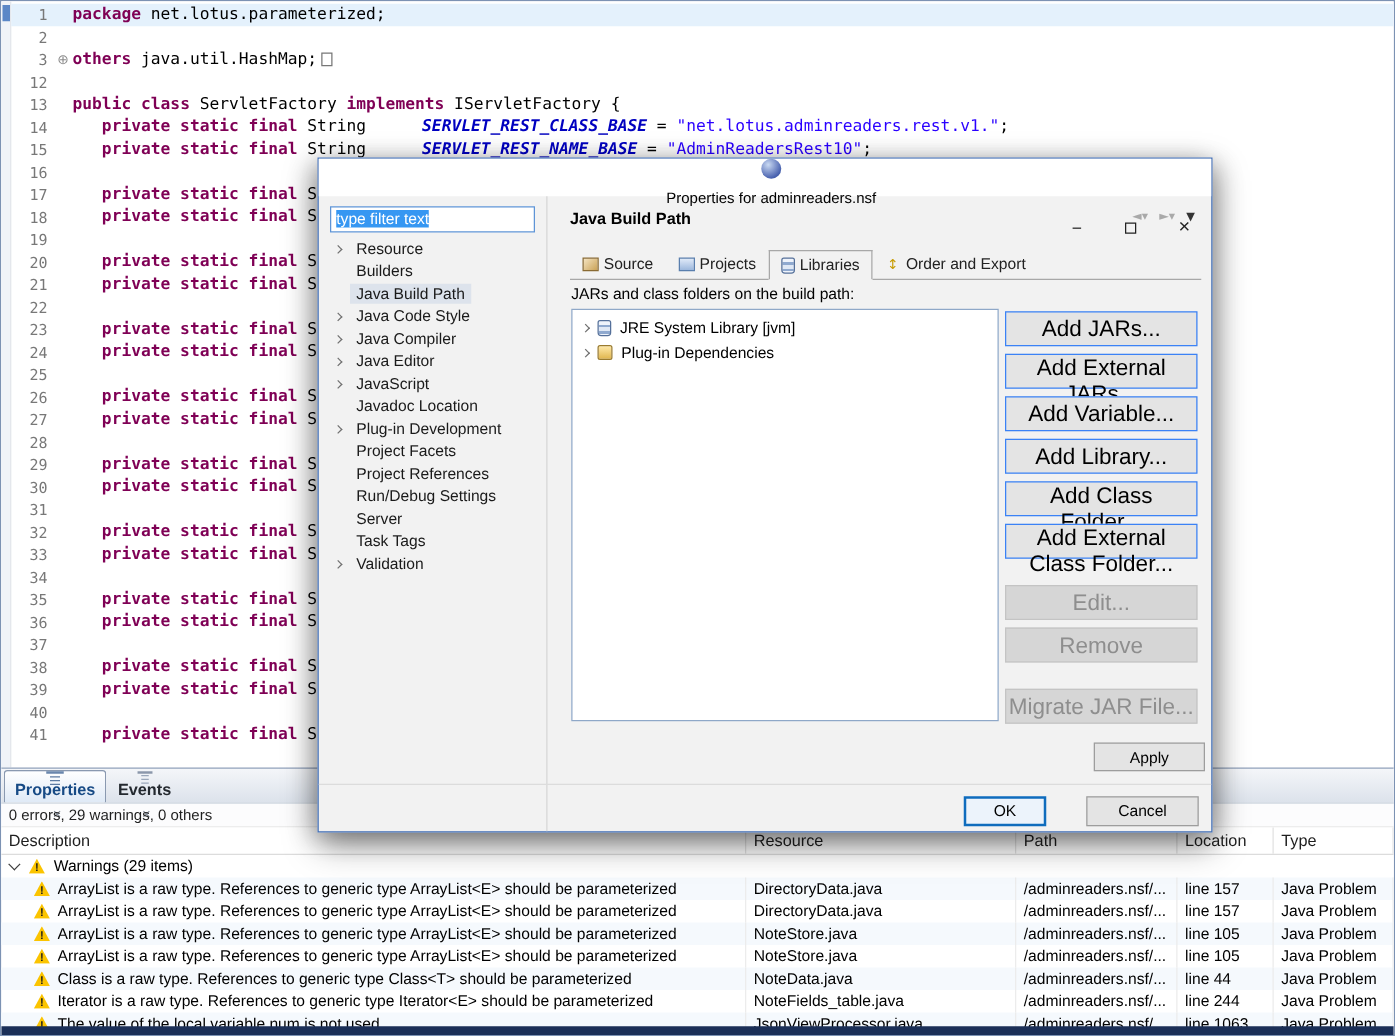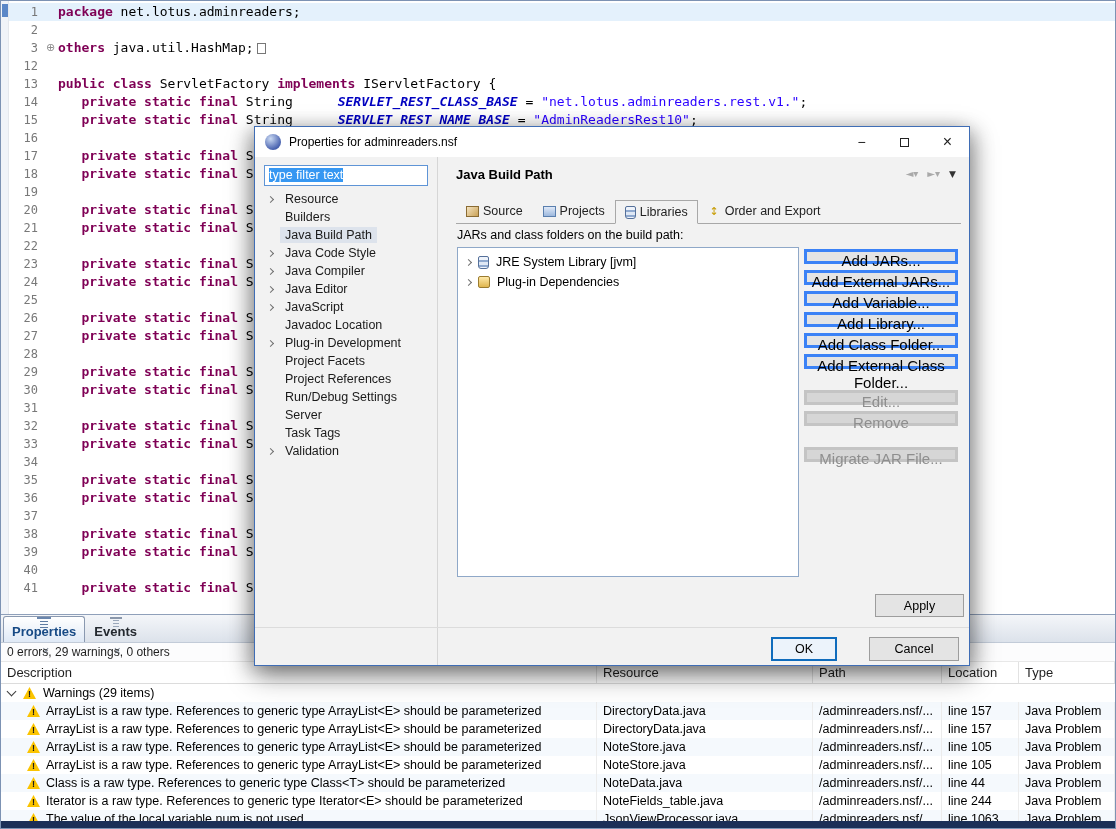--- a/index.html
+++ b/index.html
@@ -41,21 +41,21 @@
   .group-row .warn-icon{margin-right:7px;}
   .problem-row{height:18px;font-size:12.5px;color:#000;}
   .problem-row:nth-child(odd){background:#f5f9fd;}
   .problem-row .cell{padding:1px 6px;border-right:1px solid #ececec;white-space:nowrap;overflow:hidden;line-height:16px;}
   .c-desc{display:flex;align-items:center;padding-left:26px !important;}
   .desc-text{white-space:nowrap;overflow:hidden;}
   .bottom-strip{position:absolute;left:0;bottom:0;width:100%;height:7px;background:#1b2f57;z-index:10;}
 
   
   .dialog{position:absolute;left:253px;top:125px;width:716px;height:540px;background:#f2f2f2;border:1px solid #3f6db5;box-shadow:0 10px 26px rgba(0,0,0,.38),-6px 4px 18px rgba(0,0,0,.18),6px 4px 18px rgba(0,0,0,.18);z-index:50;font-size:13px;}
-  .titlebar{height:30px;background:#fff;display:flex;align-items:center;padding-left:10px;gap:8px;}
+  .titlebar{height:30px;background:#fff;display:flex;align-items:center;padding-left:10px;gap:8px;flex-direction:column;}
   .app-icon{width:16px;height:16px;border-radius:50%;background:radial-gradient(circle at 35% 30%,#c9d9f2,#4a63b0 70%,#2c4a90);flex:0 0 auto;}
   .dialog-title{font-size:12px;color:#000;}
   .win-controls{margin-left:auto;display:flex;height:30px;}
   .win-btn{width:43px;display:flex;align-items:center;justify-content:center;font-size:14px;color:#222;cursor:default;}
   .maximize-glyph{width:9px;height:9px;border:1px solid #222;display:inline-block;}
   .close-x{font-size:16px;}
   .filter-box{position:absolute;left:9px;top:38px;width:164px;height:21px;background:#fff;border:1px solid #5e94d6;padding:2px 4px;font-size:12.5px;overflow:hidden;}
   .filter-box .sel{background:#3697f2;color:#fff;}
   .pane-divider{position:absolute;left:182px;top:30px;bottom:0;width:1px;background:#d6d6d6;}
   .tree{position:absolute;left:4px;top:63px;width:176px;}
@@ -74,38 +74,38 @@
   .src-icon{width:13px;height:11px;background:linear-gradient(135deg,#f4e3c0,#caa257);border:1px solid #8a6b33;flex:0 0 auto;}
   .proj-icon{width:13px;height:11px;background:linear-gradient(#dfe9f8,#9db8dd);border:1px solid #5a7fae;flex:0 0 auto;}
   .jar-icon{width:11px;height:13px;border:1px solid #55709a;border-radius:2px 2px 3px 3px;background:linear-gradient(#eef3fb 0 3px,#8fa9cf 3px 5px,#dfe8f5 5px 8px,#8fa9cf 8px 10px,#eef3fb 10px);flex:0 0 auto;}
   .order-icon{width:13px;height:13px;color:#c79b00;font-size:11px;line-height:13px;text-align:center;font-family:"DejaVu Sans",sans-serif;flex:0 0 auto;}
   .order-icon::before{content:"\2195";}
   .plugin-icon{width:12px;height:12px;background:linear-gradient(#ffe9a8,#e0b64f);border:1px solid #9a7b2f;border-radius:2px;flex:0 0 auto;}
   .list-label{position:absolute;left:202px;top:101px;font-size:12.5px;color:#000;}
   .build-path-list{position:absolute;left:202px;top:120px;width:342px;height:330px;background:#fff;border:1px solid #8fa8c8;padding-top:4px;}
   .list-item{display:flex;align-items:center;height:20px;padding-left:8px;gap:7px;font-size:12.5px;color:#000;}
   .buttons-col{position:absolute;left:549px;top:122px;width:154px;display:flex;flex-direction:column;gap:6px;}
-  .side-btn{height:15px;background:#e4e4e4;border:3px solid #3b82f6;font-size:15px;color:#000;font-family:inherit;}
+  .side-btn{height:28px;background:#e4e4e4;border:1px solid #3b82f6;font-size:18px;color:#000;font-family:inherit;}
   .side-btn.gap{margin-top:15px;}
   .side-btn.disabled{background:#d6d6d6;border-color:#c4c4c4;color:#8e8e8e;}
   .apply-btn{position:absolute;left:620px;top:467px;width:89px;height:23px;background:#e4e4e4;border:1px solid #9d9d9d;font-size:12.5px;font-family:inherit;}
   .footer-sep{position:absolute;left:0;right:0;top:500px;height:1px;background:#dcdcdc;}
   .ok-btn{position:absolute;left:516px;top:510px;width:66px;height:24px;background:#ecf3fb;border:2px solid #0f6cbd;font-size:12.5px;font-family:inherit;}
   .cancel-btn{position:absolute;left:614px;top:510px;width:90px;height:24px;background:#e4e4e4;border:1px solid #9d9d9d;font-size:12.5px;font-family:inherit;}
 </style>
 </head>
 <body>
 
 <div class="app">
 
   <div class="editor">
     <div class="left-rail"></div>
     <div class="range-indicator"></div>
     <div class="code-lines">
-        <div class="code-line current"><span class="lnum">1</span><span class="foldcol"></span><span class="codetext"><span class="seg-kw">package</span><span class="seg-plain"> net.lotus.adminreaders;</span></span></div>
+        <div class="code-line current"><span class="lnum">1</span><span class="foldcol"></span><span class="codetext"><span class="seg-kw">package</span><span class="seg-plain"> net.lotus.parameterized;</span></span></div>
         <div class="code-line"><span class="lnum">2</span><span class="foldcol"></span><span class="codetext"></span></div>
         <div class="code-line"><span class="lnum">3</span><span class="foldcol">⊕</span><span class="codetext"><span class="seg-kw">others</span><span class="seg-plain"> java.util.HashMap;</span><span class="seg-box"></span></span></div>
         <div class="code-line"><span class="lnum">12</span><span class="foldcol"></span><span class="codetext"></span></div>
         <div class="code-line"><span class="lnum">13</span><span class="foldcol"></span><span class="codetext"><span class="seg-kw">public</span><span class="seg-plain"> </span><span class="seg-kw">class</span><span class="seg-plain"> ServletFactory </span><span class="seg-kw">implements</span><span class="seg-plain"> IServletFactory {</span></span></div>
         <div class="code-line"><span class="lnum">14</span><span class="foldcol"></span><span class="codetext"><span class="seg-plain">   </span><span class="seg-kw">private static final</span><span class="seg-plain"> String </span><span class="seg-sf">SERVLET_REST_CLASS_BASE</span><span class="seg-plain"> = </span><span class="seg-str">"net.lotus.adminreaders.rest.v1."</span><span class="seg-plain">;</span></span></div>
         <div class="code-line"><span class="lnum">15</span><span class="foldcol"></span><span class="codetext"><span class="seg-plain">   </span><span class="seg-kw">private static final</span><span class="seg-plain"> String </span><span class="seg-sf">SERVLET_REST_NAME_BASE</span><span class="seg-plain"> = </span><span class="seg-str">"AdminReadersRest10"</span><span class="seg-plain">;</span></span></div>
         <div class="code-line"><span class="lnum">16</span><span class="foldcol"></span><span class="codetext"></span></div>
         <div class="code-line"><span class="lnum">17</span><span class="foldcol"></span><span class="codetext"><span class="seg-plain">   </span><span class="seg-kw">private static final</span><span class="seg-plain"> S</span></span></div>
         <div class="code-line"><span class="lnum">18</span><span class="foldcol"></span><span class="codetext"><span class="seg-plain">   </span><span class="seg-kw">private static final</span><span class="seg-plain"> S</span></span></div>
         <div class="code-line"><span class="lnum">19</span><span class="foldcol"></span><span class="codetext"></span></div>

